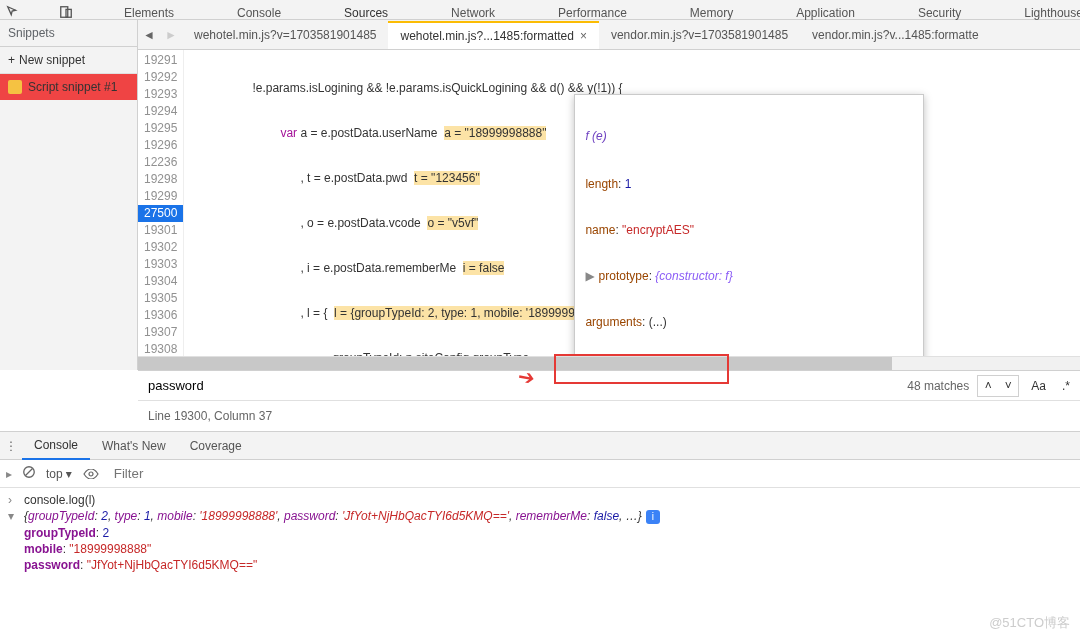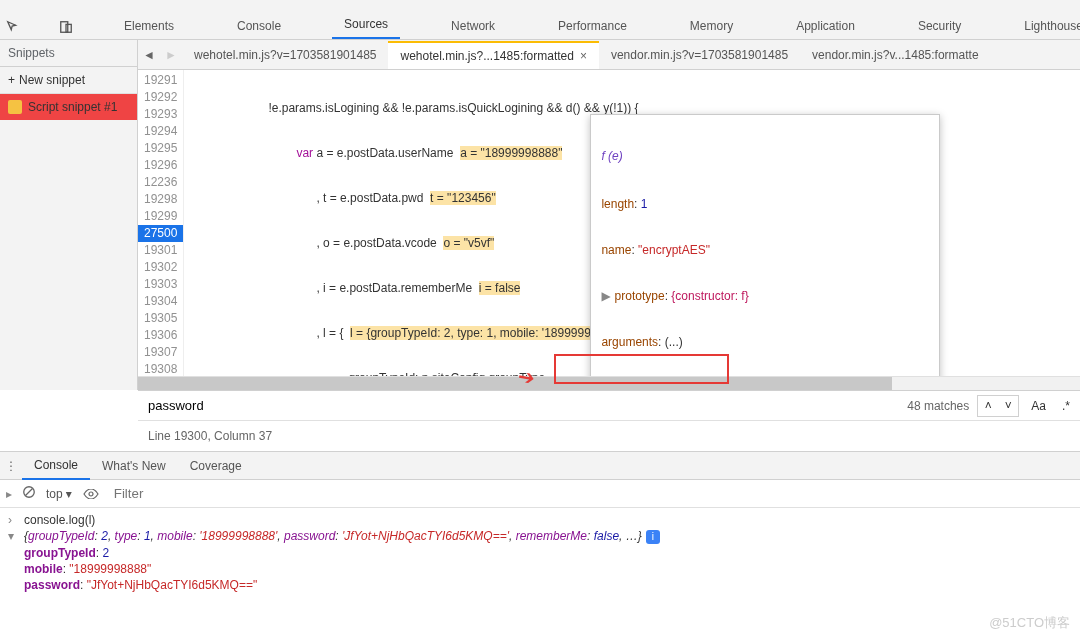--- a/index.html
+++ b/index.html
@@ -1,49 +1,49 @@
 <!DOCTYPE html>
 <html><head>
 <meta charset="utf-8">
 <style>
 * { margin: 0; padding: 0; box-sizing: border-box; font-family: 'Segoe UI', Arial, sans-serif; }
 body { font-size: 12px; color: #333; background: #fff; width: 1080px; height: 634px; overflow: hidden; position: relative; }
-.top-tabs { display: flex; align-items: flex-end; height: 40px; border-bottom: 1px solid #d0d0d0; background: #f3f3f3; padding-left: 6px; gap: 39px; }
+.top-tabs { display: flex; align-items: flex-start; height: 20px; border-bottom: 1px solid #d0d0d0; background: #f3f3f3; padding-left: 6px; gap: 39px; }
 .top-tabs .icon-btn { width: 24px; height: 24px; display: flex; align-items: center; justify-content: center; color: #555; cursor: pointer; }
 .top-tabs .tab { padding: 6px 12px; color: #555; cursor: pointer; }
 .top-tabs .tab.active { color: #333; border-bottom: 2px solid #1a73e8; }
 .main-row { display: flex; height: 350px; }
 .left-panel { width: 138px; background: #f3f3f3; border-right: 1px solid #d0d0d0; display: flex; flex-direction: column; }
 .snippets-header { padding: 6px 8px; color: #5f6368; border-bottom: 1px solid #d0d0d0; }
 .new-snippet { padding: 6px 8px; display: flex; align-items: center; gap: 4px; border-bottom: 1px solid #e0e0e0; cursor: pointer; }
 .snippet-item { padding: 6px 8px; display: flex; align-items: center; gap: 6px; background: #ef4444; cursor: pointer; }
 .snippet-icon { width: 14px; height: 14px; background: #f5c242; border-radius: 2px; flex-shrink: 0; }
 .editor-area { flex: 1; display: flex; flex-direction: column; min-width: 0; }
 .file-tabs { display: flex; align-items: center; height: 30px; border-bottom: 1px solid #d0d0d0; background: #f3f3f3; font-size: 12px; }
 .file-tabs .nav-btn { width: 22px; display: flex; align-items: center; justify-content: center; color: #666; cursor: pointer; }
 .file-tabs .ftab { padding: 6px 12px; color: #555; cursor: pointer; white-space: nowrap; }
 .file-tabs .ftab.active { color: #333; background: #fff; border-top: 2px solid #fbbc04; }
 .file-tabs .close-x { margin-left: 6px; color: #666; }
-.code-area { flex: 1; display: flex; font-family: Consolas, 'Courier New', monospace; font-size: 12px; overflow: hidden; position: relative; gap: 16px; }
+.code-area { flex: 1; display: flex; font-family: Consolas, 'Courier New', monospace; font-size: 12px; overflow: hidden; position: relative; }
 .gutter { background: #fff; padding: 2px 6px 2px 4px; text-align: right; color: #919191; border-right: 1px solid #eee; }
 .gutter .ln { height: 17px; line-height: 17px; }
 .gutter .ln.active { background: #1a73e8; color: #fff; padding: 0 6px; margin: 0 -6px 0 -4px; }
 .source { flex: 1; padding: 2px 0; white-space: pre; position: relative; overflow: hidden; }
 .source .cline { height: 17px; line-height: 17px; padding-left: 8px; }
 .hl { background: #fce3a6; }
 .kw { color: #a31098; }
 .str { color: #c62828; }
 .num { color: #1a1aa6; }
 .tooltip { position: absolute; left: 390px; top: 44px; width: 350px; background: #fff; border: 1px solid #cacaca; box-shadow: 0 2px 8px rgba(0,0,0,0.25); font-family: Consolas, monospace; font-size: 12px; z-index: 50; padding-bottom: 6px; }
 .tooltip .ttitle { padding: 6px 10px 4px; color: #6f42c1; font-style: italic; }
 .tooltip .trow { padding: 2px 10px; }
 .tooltip .trow .tkey { color: #994500; }
 .tooltip .trow .tval.str { color: #c62828; }
 .tooltip .trow .tval.num { color: #1a1aa6; }
-.tooltip .trow .tval.obj { color: #be185d; }
+.tooltip .trow .tval.obj { color: #8b5cf6; font-style: italic; }
 .tooltip .expander { color: #888; margin-right: 4px; }
 .redbox { position: absolute; border: 2px solid #e53935; left: 554px; top: 354px; width: 175px; height: 30px; z-index: 60; }
 .arrow { position: absolute; left: 518px; top: 365px; z-index: 61; color: #e53935; font-size: 20px; transform: rotate(10deg); }
 .hscroll { height: 14px; background: #f1f1f1; border-top: 1px solid #e0e0e0; position: relative; }
 .hscroll .thumb { position: absolute; left: 0; top: 0; width: 80%; height: 100%; background: #c8c8c8; }
 .search-bar { display: flex; align-items: center; height: 30px; border-top: 1px solid #d0d0d0; background: #fff; padding: 0 6px; gap: 8px; margin-left: 138px; }
 .search-bar input { flex: 1; border: none; outline: none; font-size: 13px; padding: 4px; }
 .search-bar .matches { color: #666; }
 .search-bar .nav { display: flex; border: 1px solid #d0d0d0; }
 .search-bar .nav span { width: 20px; height: 20px; display: flex; align-items: center; justify-content: center; cursor: pointer; }

